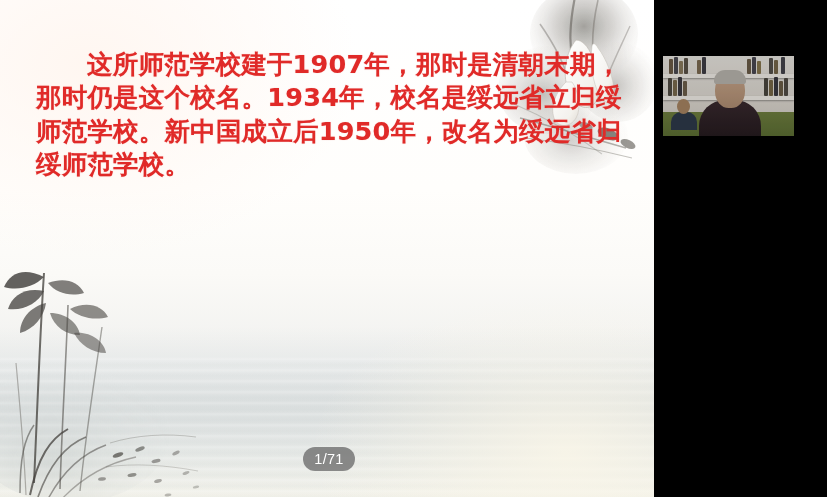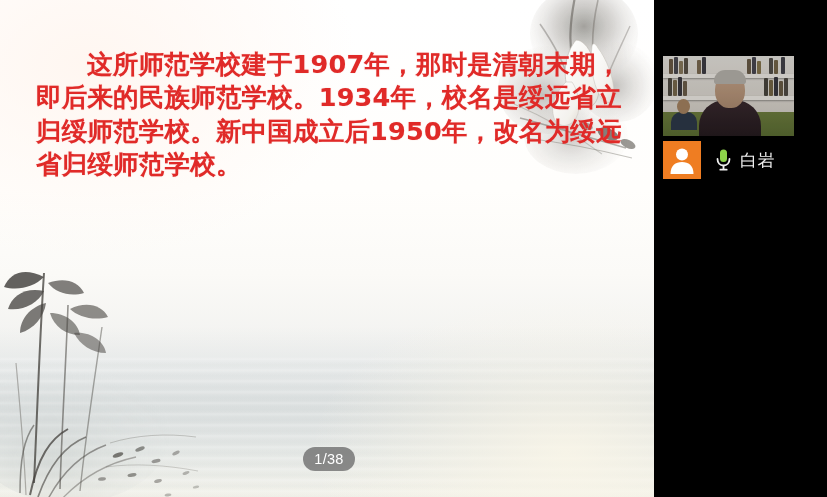--- a/index.html
+++ b/index.html
@@ -334,24 +334,24 @@
         <ellipse cx="196" cy="230" rx="3.6" ry="1.5" transform="rotate(-20 196 230)" fill-opacity=".36"></ellipse>
         <ellipse cx="112" cy="236" rx="4" ry="1.7" transform="rotate(-8 112 236)" fill-opacity=".50"></ellipse>
         <ellipse cx="206" cy="244" rx="3.2" ry="1.4" transform="rotate(-12 206 244)" fill-opacity=".30"></ellipse>
         <ellipse cx="178" cy="252" rx="3.4" ry="1.4" transform="rotate(-8 178 252)" fill-opacity=".34"></ellipse>
       </g>
       <path d="M120 200 C146 192 176 190 206 194" stroke="#4b473f" stroke-opacity=".28" stroke-width="1" fill="none"></path>
       <path d="M116 224 C144 220 176 222 208 228" stroke="#4b473f" stroke-opacity=".24" stroke-width="1" fill="none"></path>
     </svg>
 
     <div id="slide-text">
-      <p class="para">这所师范学校建于1907年，那时是清朝末期，即后来的民族师范学校。1934年，校名是绥远省立归绥师范学校。新中国成立后1950年，改名为绥远省归绥师范学校。</p>
+      <p class="para">这所师范学校建于1907年，那时是清朝末期，那时仍是这个校名。1934年，校名是绥远省立归绥师范学校。新中国成立后1950年，改名为绥远省归绥师范学校。</p>
     </div>
 
-    <div id="page-indicator">1/38</div>
+    <div id="page-indicator">1/71</div>
   </div>
 
   <div id="sidebar">
 
     <div id="video-tile">
       <div class="vt-wall"></div>
 
       <div class="vt-shelf" style="top:18px"></div>
       <div class="vt-shelf" style="top:40px"></div>
       <div class="vt-shelf" style="top:60px"></div>
@@ -381,32 +381,15 @@
 
       <div class="vt-couch"></div>
       <div class="vt-person2-body"></div>
       <div class="vt-person2-head"></div>
       <div class="vt-person-body"></div>
       <div class="vt-person-head"></div>
       <div class="vt-person-hair"></div>
       <div class="vt-dim"></div>
     </div>
 
-    <div id="participant-row">
-      <div id="avatar">
-        <svg width="38" height="38" viewBox="0 0 38 38" aria-hidden="true">
-          <circle cx="19" cy="13.5" r="6" fill="#ffffff"></circle>
-          <path d="M7.5 33 C7.5 24.5 12.5 21 19 21 C25.5 21 30.5 24.5 30.5 33 Z" fill="#ffffff"></path>
-        </svg>
-      </div>
-
-      <svg id="mic-icon-small" width="17" height="24" viewBox="0 0 17 24">
-        <rect x="5" y="1.5" width="7" height="12.5" rx="3.5" fill="#8dd44a"></rect>
-        <path d="M2.5 11 C2.5 15 5 17.5 8.5 17.5 C12 17.5 14.5 15 14.5 11" stroke="#efefef" stroke-width="1.8" fill="none" stroke-linecap="round"></path>
-        <rect x="7.6" y="17.2" width="1.8" height="4" fill="#efefef"></rect>
-        <rect x="4.4" y="20.8" width="8.2" height="1.8" rx=".9" fill="#efefef"></rect>
-      </svg>
-
-      <span id="participant-name">白岩</span>
-    </div>
 
   </div>
 </div>
 
 </body></html>

